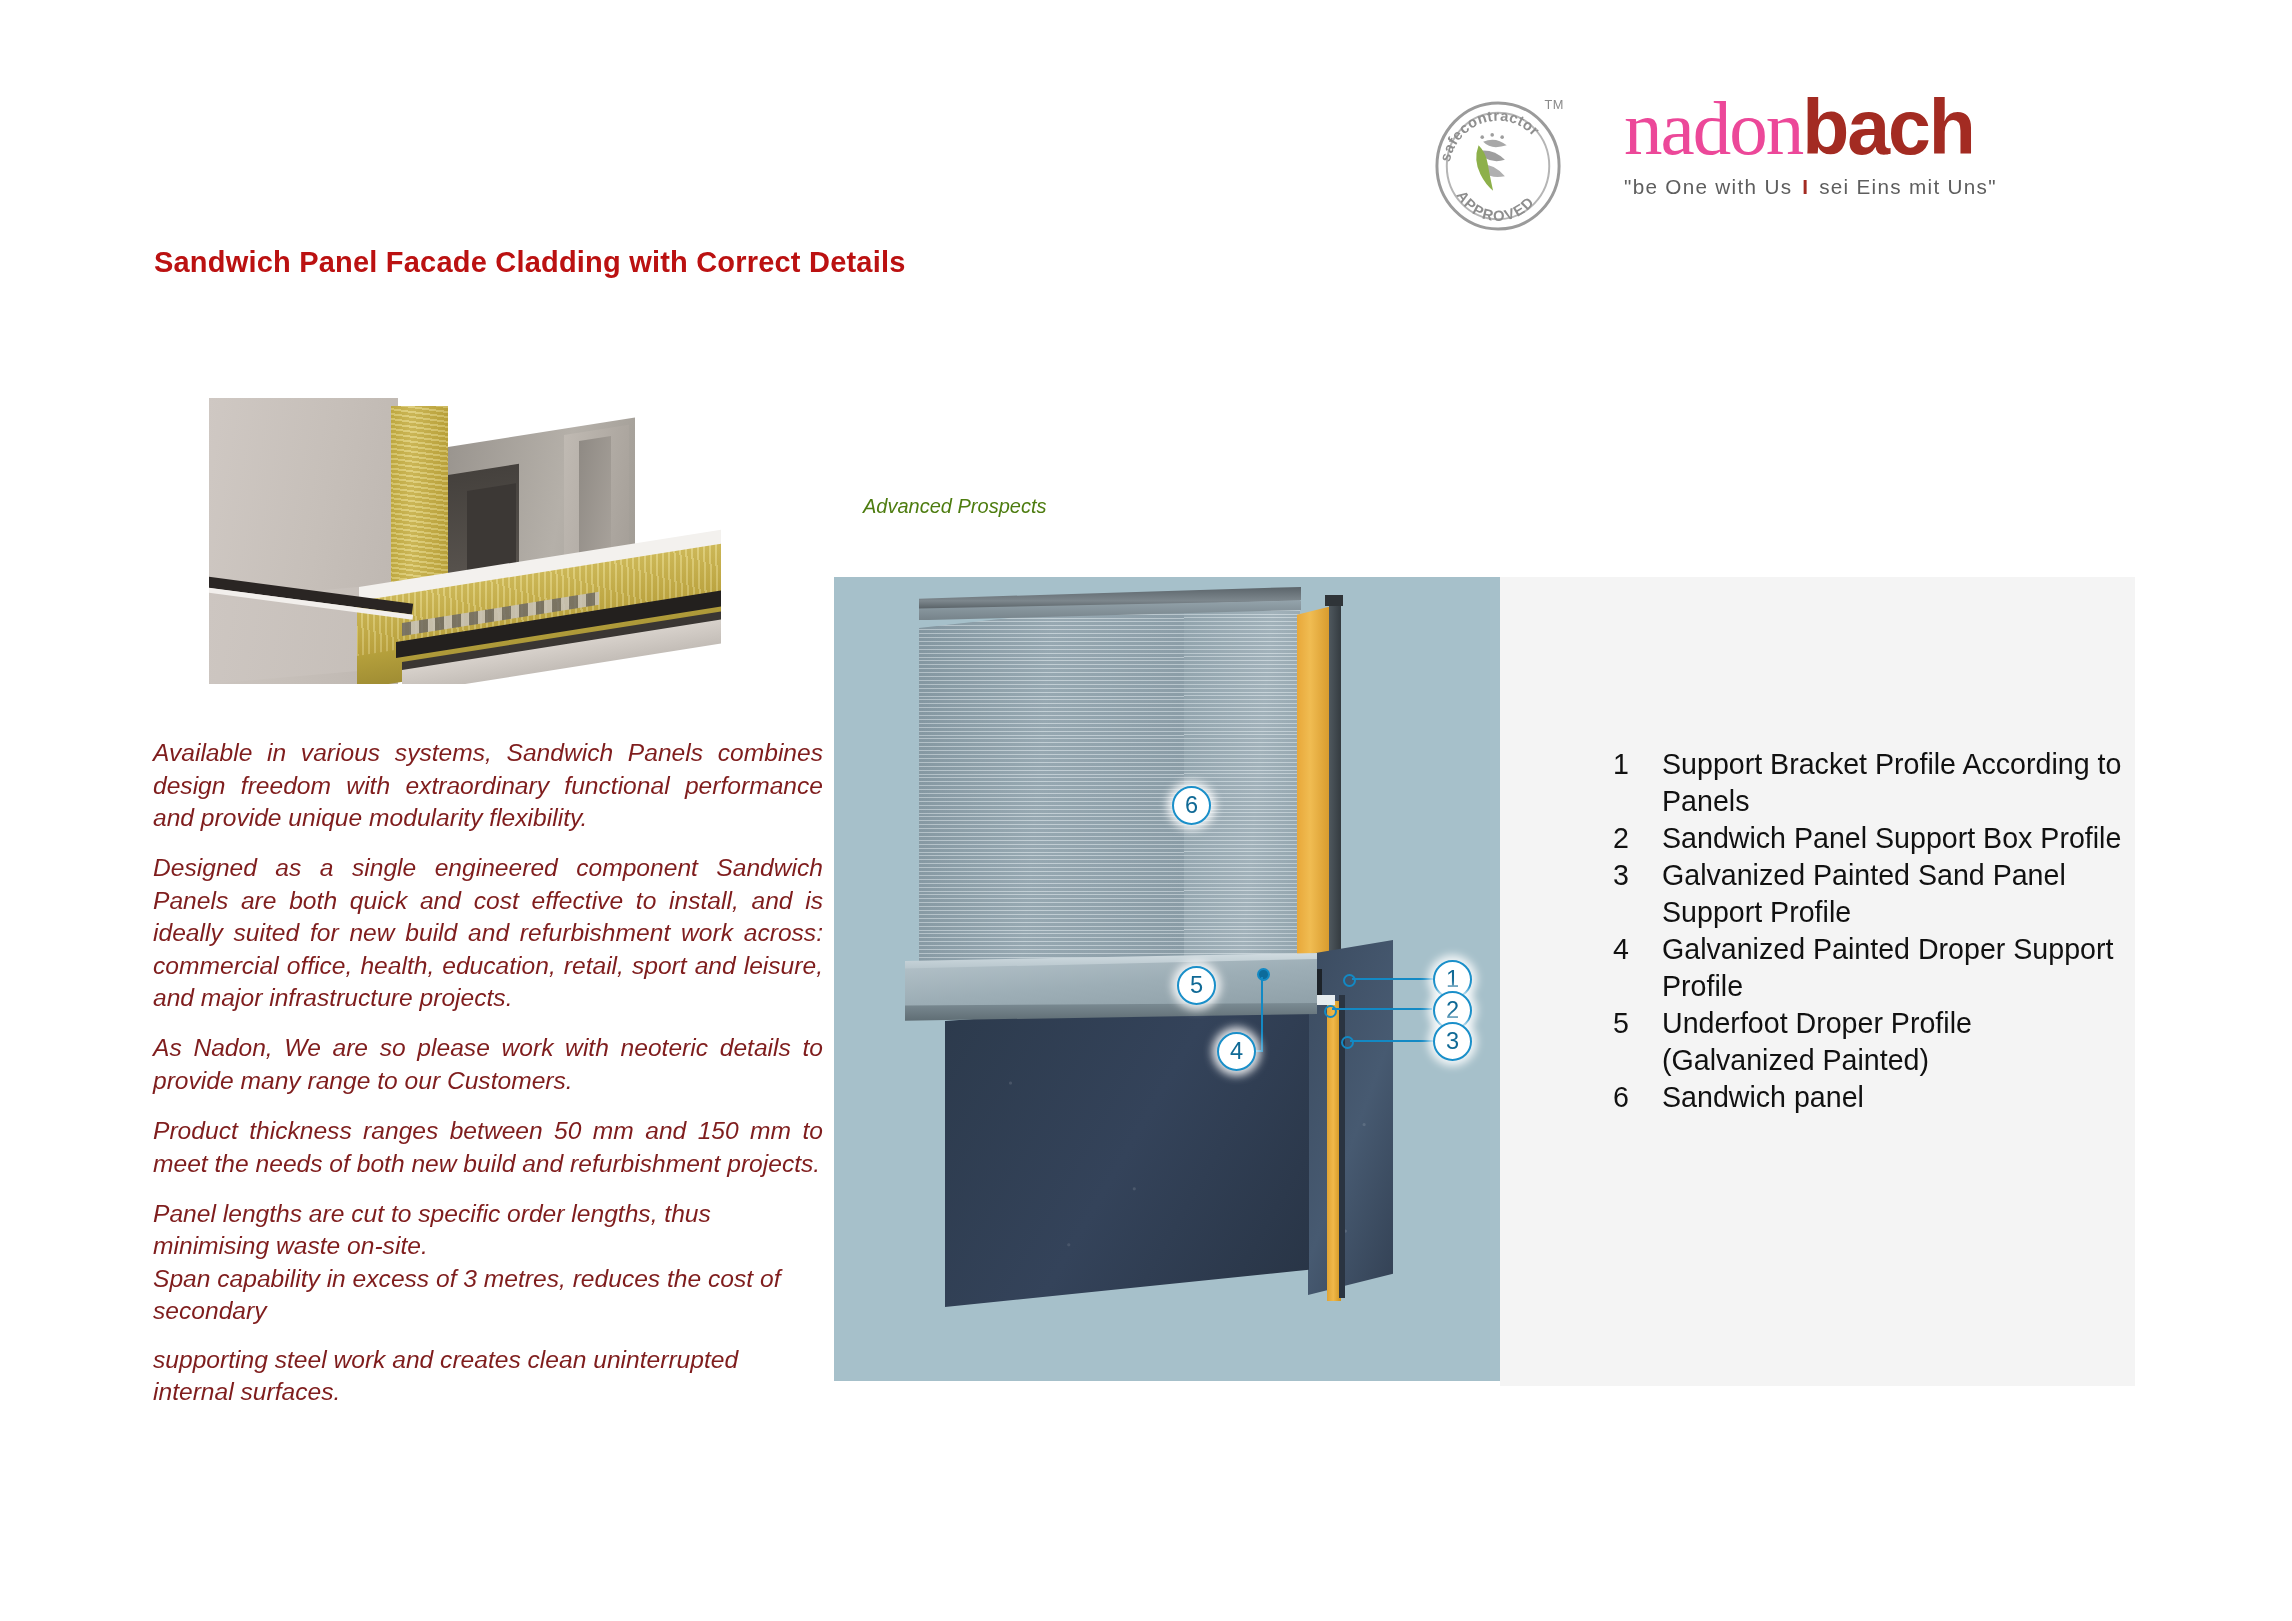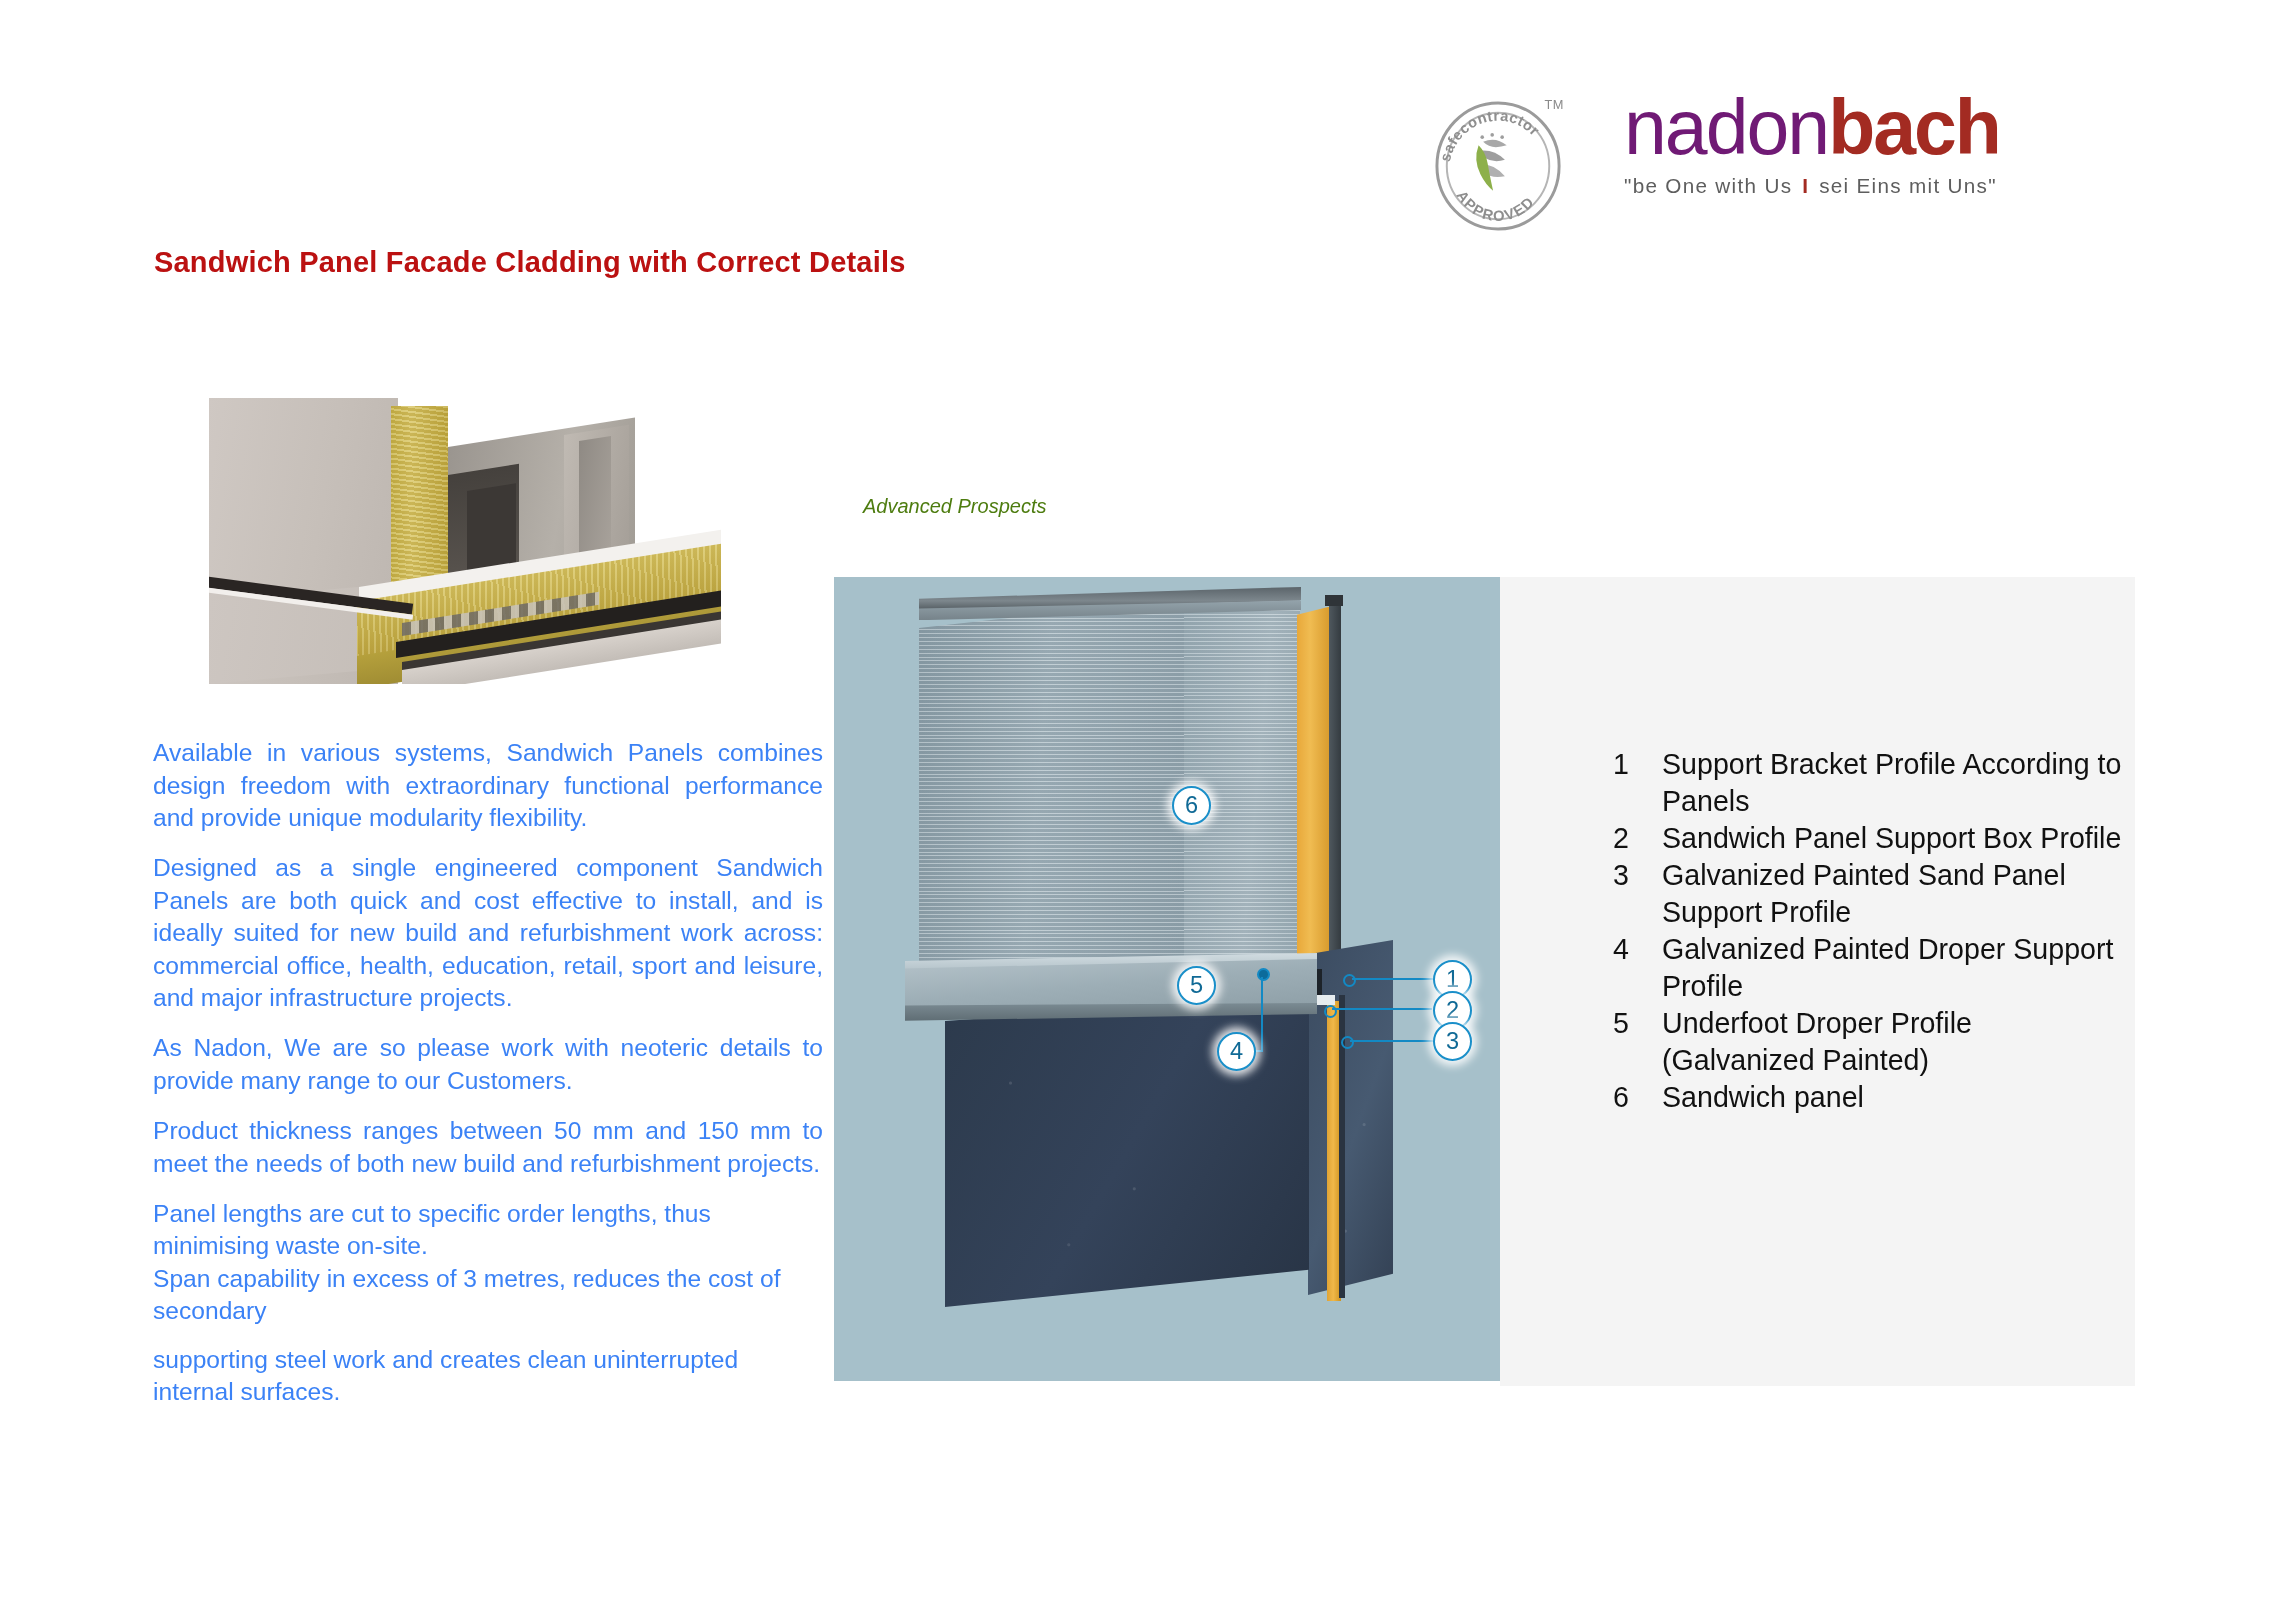--- a/index.html
+++ b/index.html
@@ -44,21 +44,21 @@
     top: 0px;
     width: 532px;
   }
   #brand-name {
     font-size: 77px;
     line-height: 81px;
     letter-spacing: -2px;
     font-weight: 400;
     white-space: nowrap;
   }
-  #brand-name .nadon { color: #701a75; }
+  #brand-name .nadon { color: #ec4899; font-family: Liberation Serif, serif; }
   #brand-name .bach  { color: #a32b22; font-weight: 700; margin-top: 45px; }
   #brand-tag {
     margin-top: 5.9px;
     font-size: 20.7px;
     letter-spacing: 1.3px;
     color: #5e5e5e;
     white-space: nowrap;
   }
   #brand-tag .bar { color: #a32b22; font-weight: 700; padding: 0 9.9px; }
 
@@ -178,23 +178,24 @@
   #body-copy {
     position: absolute;
     left: 153px;
     top: 737px;
     width: 670px;
   }
   #body-copy p {
     margin: 0 0 17.7px 0;
     font-size: 24.6px;
     line-height: 32.5px;
-    color: #3b82f6;
+    color: #7f1d1d;
     text-align: justify;
     text-justify: inter-word;
+    font-style: italic;
   }
   #body-copy p.no-justify { text-align: left; }
 
   
   #advanced-label {
     position: absolute;
     left: 863px;
     top: 495px;
     font-size: 20px;
     color: #4d7c0f;

